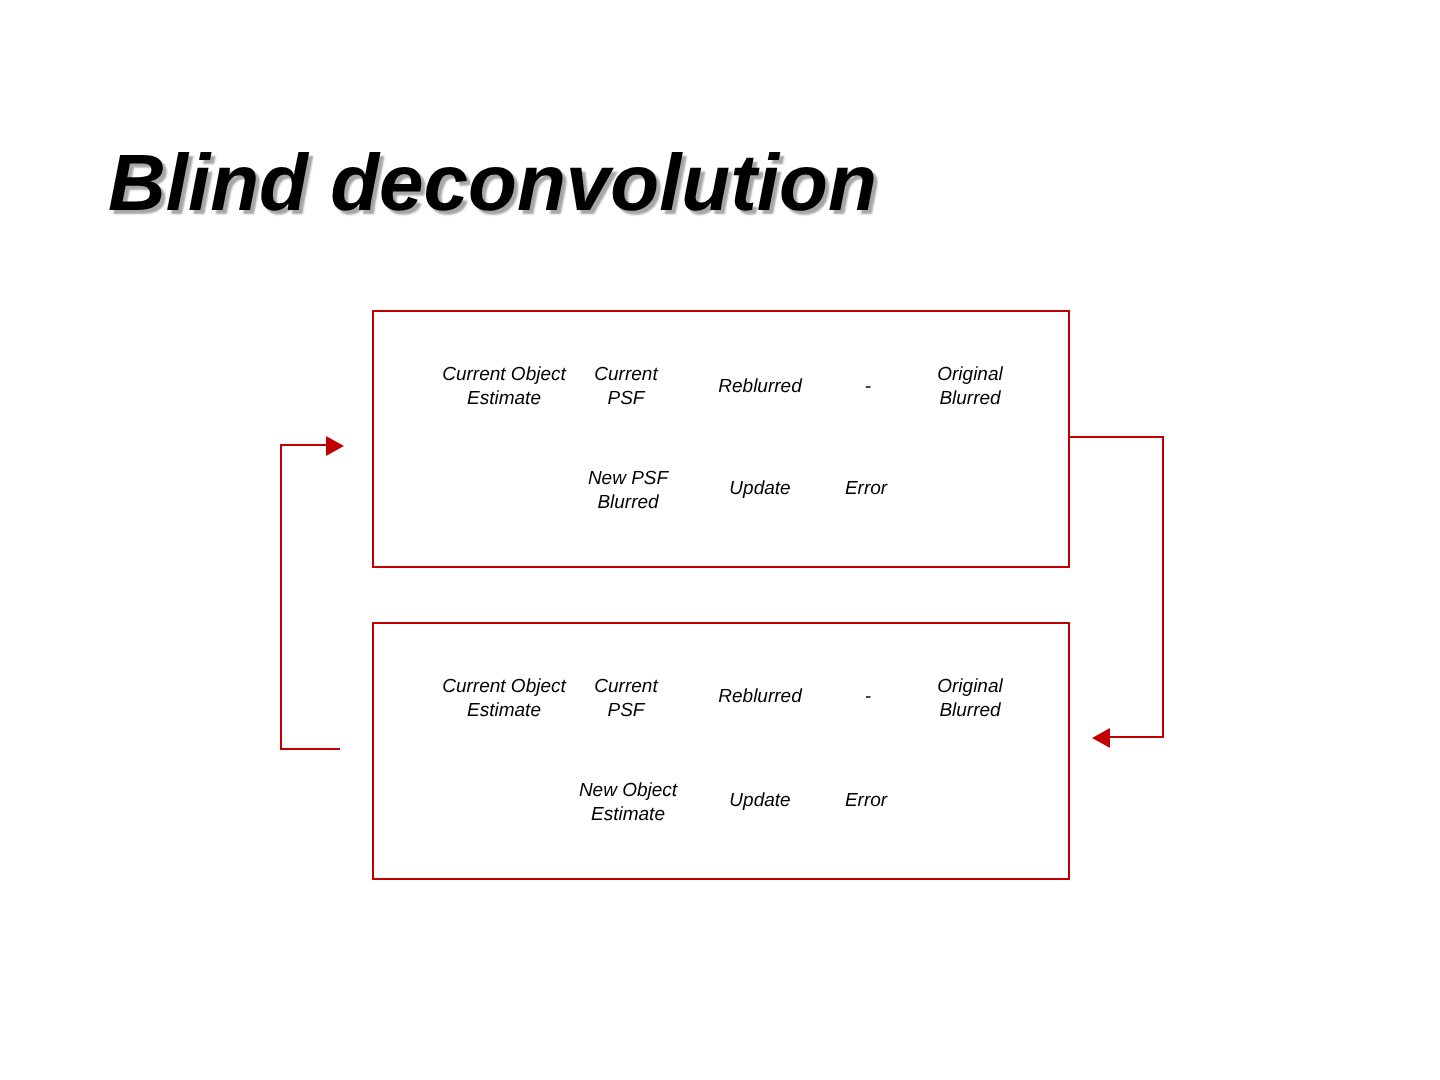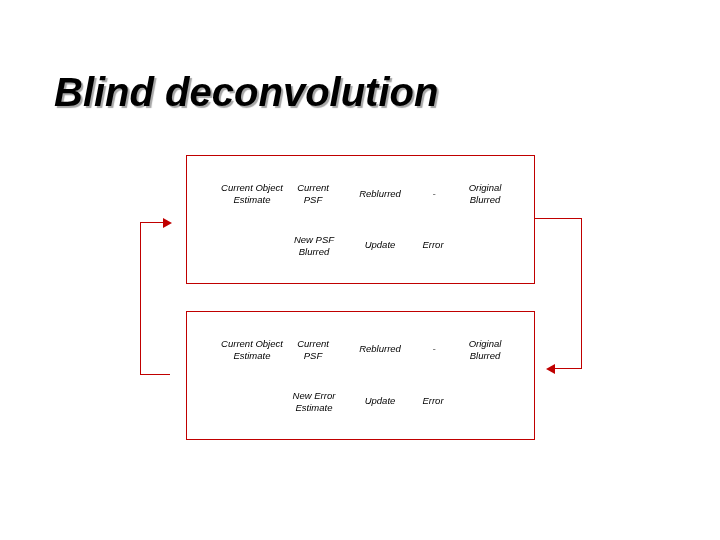--- a/index.html
+++ b/index.html
@@ -118,21 +118,21 @@
   <div class="cell" style="left:287px; top:338px; width:52px;">Current
 PSF</div>
 
   <div class="cell" style="left:347px; top:343px; width:66px;">Reblurred</div>
 
   <div class="cell" style="left:412px; top:343px; width:44px;">-</div>
 
   <div class="cell" style="left:452px; top:338px; width:66px;">Original
 Blurred</div>
 
-  <div class="cell" style="left:281px; top:390px; width:66px;">New Error
+  <div class="cell" style="left:281px; top:390px; width:66px;">New Object
 Estimate</div>
 
   <div class="cell" style="left:347px; top:395px; width:66px;">Update</div>
 
   <div class="cell" style="left:410px; top:395px; width:46px;">Error</div>
 
   <div class="line v-line" style="left:140px; top:222px; height:153px;"></div>
   <div class="line h-line" style="left:140px; top:374px; width:30px;"></div>
   <div class="line h-line" style="left:140px; top:222px; width:25px;"></div>
   <div class="arrow-right" style="left:163px; top:218px;"></div>

